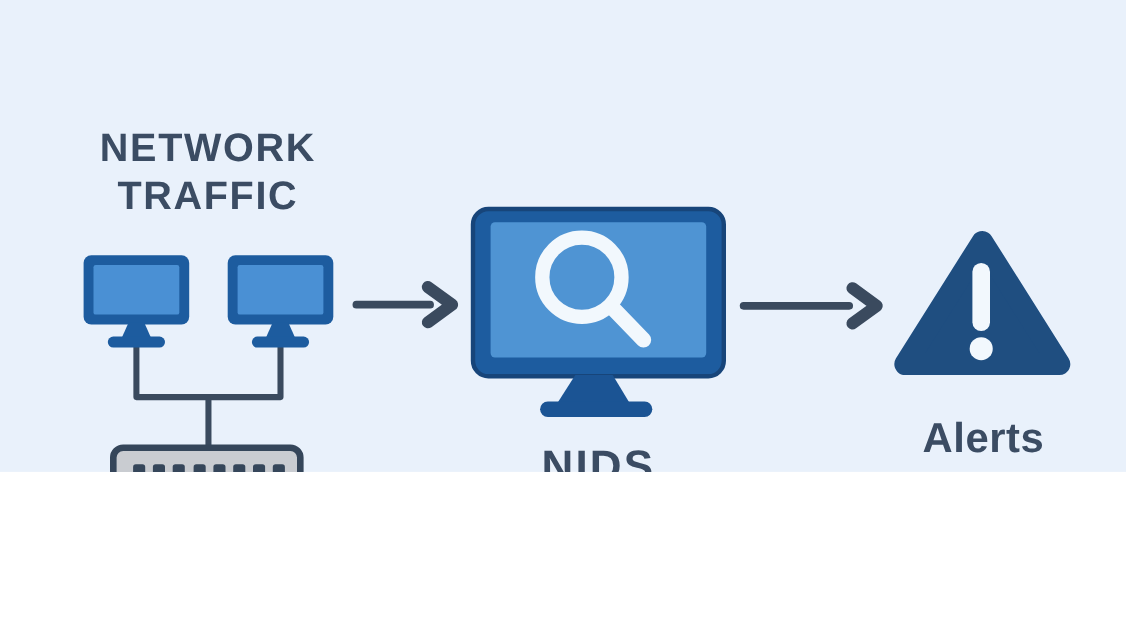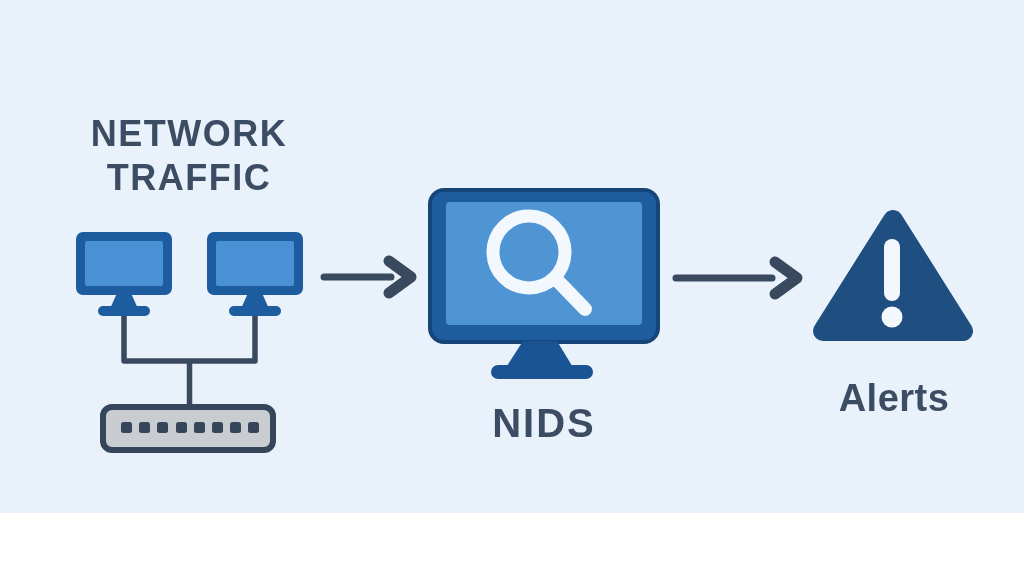--- a/index.html
+++ b/index.html
@@ -3,21 +3,21 @@
 <meta charset="utf-8">
 <style>
   html, body { margin: 0; padding: 0; }
   body {
     font-family: "Liberation Sans", sans-serif;
     background: #ffffff;
   }
   .stage {
     position: relative;
     width: 1024px;
-    height: 513px;
+    height: 429px;
     background: var(--background, #e9f1fb);
     overflow: hidden;
     text-decoration: underline;
   }
   svg { display: block; }
   .node-label {
     font-family: "Liberation Sans", "DejaVu Sans", sans-serif;
     font-weight: bold;
     fill: var(--text_slate, #3b4c63);
   }

